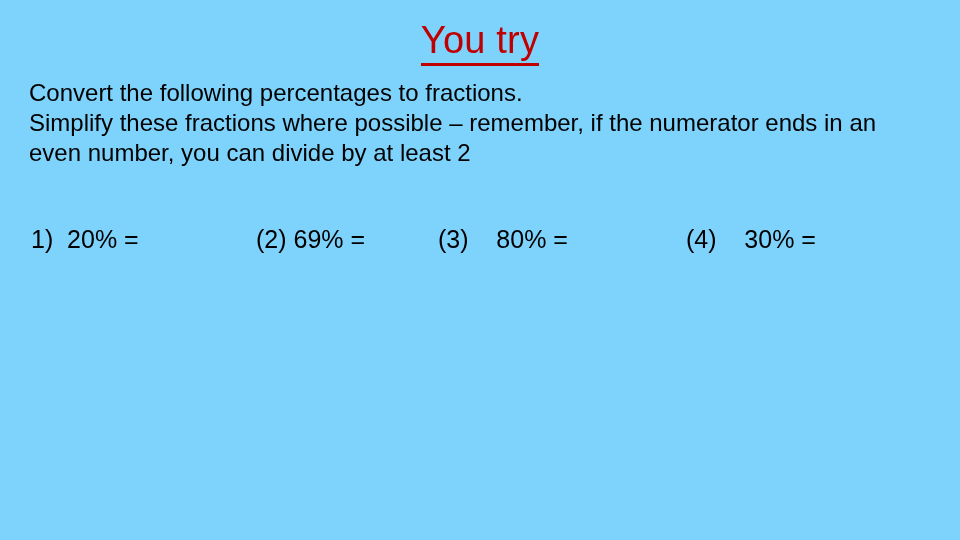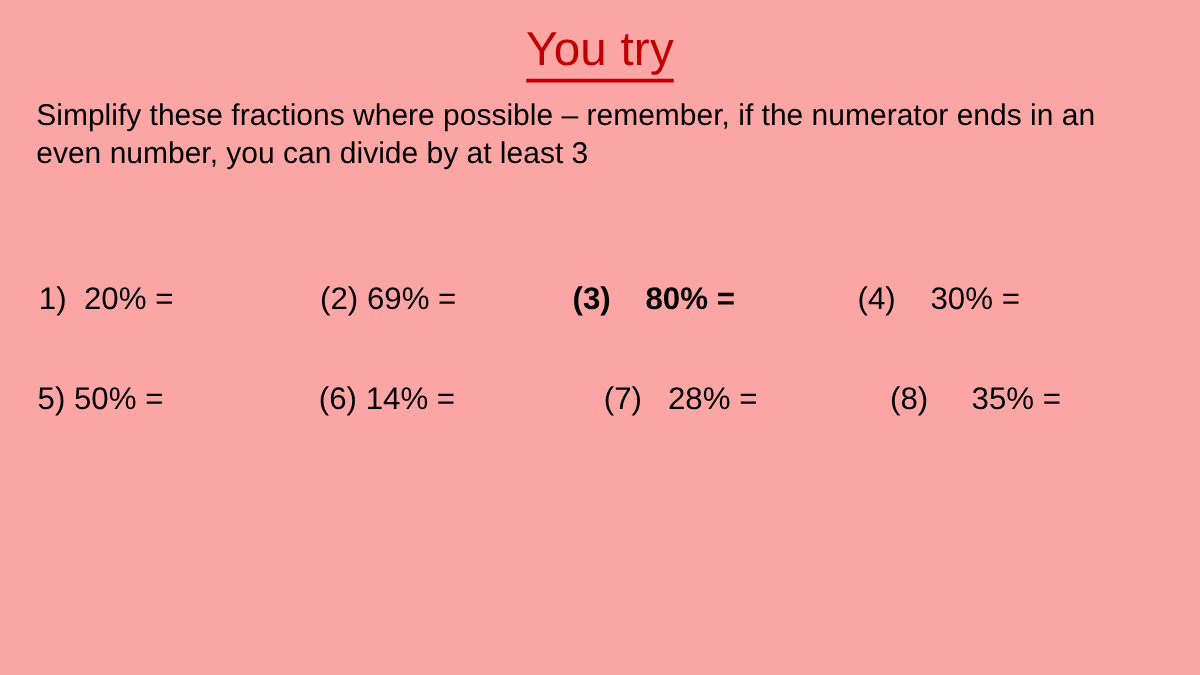--- a/index.html
+++ b/index.html
@@ -14,21 +14,21 @@
     color: #000000;
     overflow: hidden;
     position: relative;
   }
   .slide {
     position: absolute;
     left: 0;
     top: 0;
     width: 960px;
     height: 540px;
-    background: #fca5a5;
+    background: #7dd3fc;
   }
   .title {
     position: absolute;
     left: 0;
     top: 18px;
     width: 960px;
     text-align: center;
     font-size: 38px;
     line-height: 44px;
     color: #C00000;
@@ -71,50 +71,45 @@
   .q-item {
     position: absolute;
     font-size: 25px;
     line-height: 34px;
     color: #000000;
     white-space: pre;
   }
   
   .row-1 .col-0 { left: 31px; }
   .row-1 .col-1 { left: 256px; }
-  .row-1 .col-2 { left: 458px; font-weight: bold; }
+  .row-1 .col-2 { left: 438px; }
   .row-1 .col-3 { left: 686px; text-align: right; }
   
   .row-2 .col-0 { left: 30px; }
   .row-2 .col-1 { left: 255px; }
   .row-2 .col-2 { left: 483px; }
   .row-2 .col-3 { left: 712px; }
 </style>
 </head>
 <body>
 
 <div class="slide">
 
   <div class="title"><span class="title-underline">You try</span></div>
 
   <div class="intro">
-    <span class="intro-line">Simplify these fractions where possible – remember, if the numerator ends in an even number, you can divide by at least 3</span>
+    <span class="intro-line">Convert the following percentages to fractions.</span>
+    <span class="intro-line">Simplify these fractions where possible – remember, if the numerator ends in an even number, you can divide by at least 2</span>
   </div>
 
   <div class="questions">
 
     <div class="q-row row-1">
       <span class="q-item col-0">1)  20% =</span>
       <span class="q-item col-1">(2) 69% =</span>
       <span class="q-item col-2">(3)    80% =</span>
       <span class="q-item col-3">(4)    30% =</span>
     </div>
 
-    <div class="q-row row-2">
-      <span class="q-item col-0">5) 50% =</span>
-      <span class="q-item col-1">(6) 14% =</span>
-      <span class="q-item col-2">(7)   28% =</span>
-      <span class="q-item col-3">(8)     35% =</span>
-    </div>
 
   </div>
 
 </div>
 
 </body></html>

